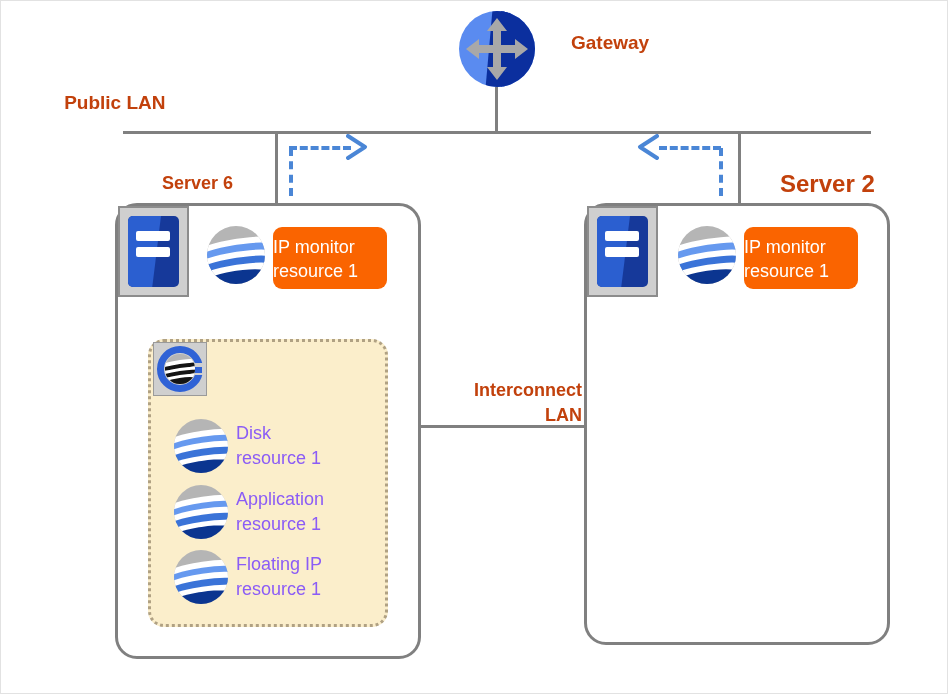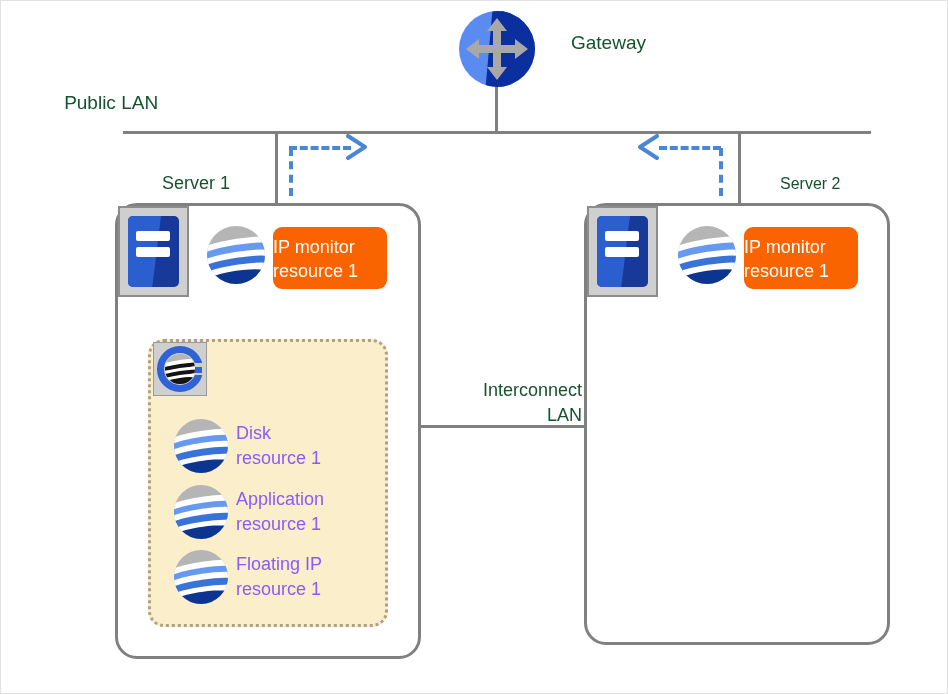--- a/index.html
+++ b/index.html
@@ -16,29 +16,30 @@
     height: 694px;
     background: #ffffff;
     border: 1px solid #e2e2e2;
     box-sizing: border-box;
     overflow: hidden;
   }
 
   
   .label {
     position: absolute;
-    color: #14532d;
+    color: #c2410c;
     font-size: 19px;
     line-height: 25px;
     white-space: pre;
+    font-weight: bold;
   }
   .label-lan      { left: 42px;  top: 64px;  font-size: 19px; }
   .label-gateway  { left: 570px; top: 29px;  font-size: 19px; }
   .label-server1  { left: 161px; top: 170px; font-size: 18px; }
-  .label-server2  { left: 779px; top: 170px; font-size: 16px; }
+  .label-server2  { left: 779px; top: 170px; font-size: 24px; }
   .label-fog      { left: 182px; top: 309px; font-size: 18px; }
   .label-inter    {
     left: 433px; top: 377px; width: 148px;
     text-align: right; font-size: 18px; line-height: 25px;
   }
 
   
   .hline { position: absolute; background: #808080; height: 3px; }
   .vline { position: absolute; background: #808080; width: 3px; }
 
@@ -261,21 +262,21 @@
   </div>
 
   <div class="dash-v" style="left:718px; top:147px; height:48px;"></div>
   <div class="dash-h" style="left:658px; top:145px; width:62px;"></div>
   <div class="arrowhead" style="left:634px; top:133px;">
     <svg width="24" height="26" viewBox="0 0 24 26" aria-hidden="true">
       <path d="M22 2 L5 13 L22 24" fill="none" stroke="#4a86d6" stroke-width="4" stroke-linecap="round" stroke-linejoin="round"></path>
     </svg>
   </div>
 
-  <div class="label label-server1">Server 1</div>
+  <div class="label label-server1">Server 6</div>
   <div class="label label-server2">Server 2</div>
 
   <div class="label label-inter">Interconnect
 LAN</div>
   <div class="hline" style="left:420px; top:424px; width:166px;"></div>
 
   <div id="server1-box" class="server-box"></div>
 
   <div class="server-icon" style="left:117px; top:205px; width:71px; height:91px;">
     <div class="chassis">

